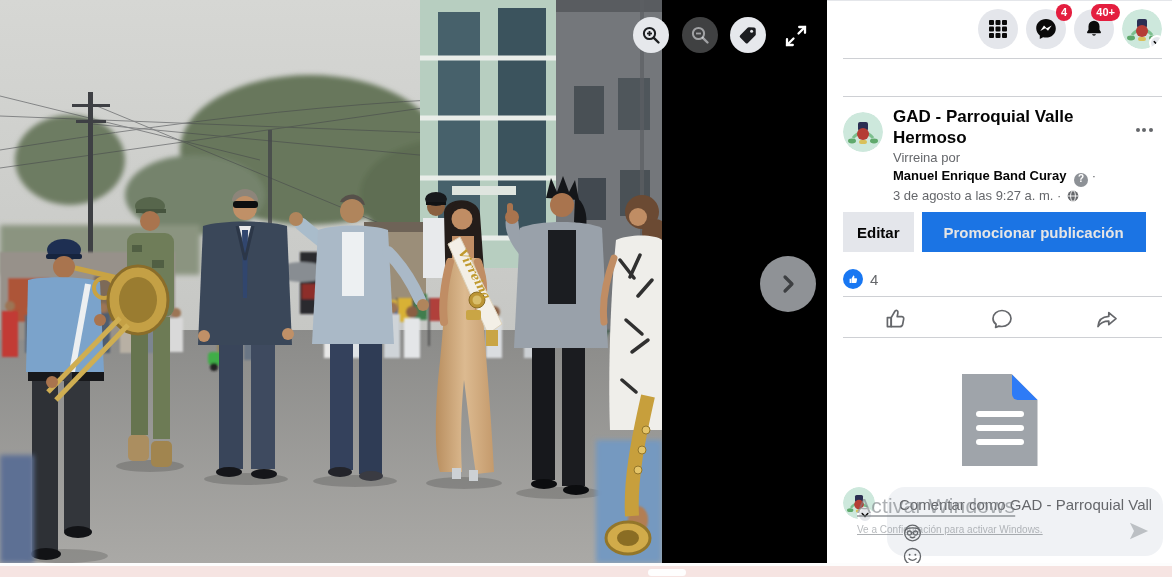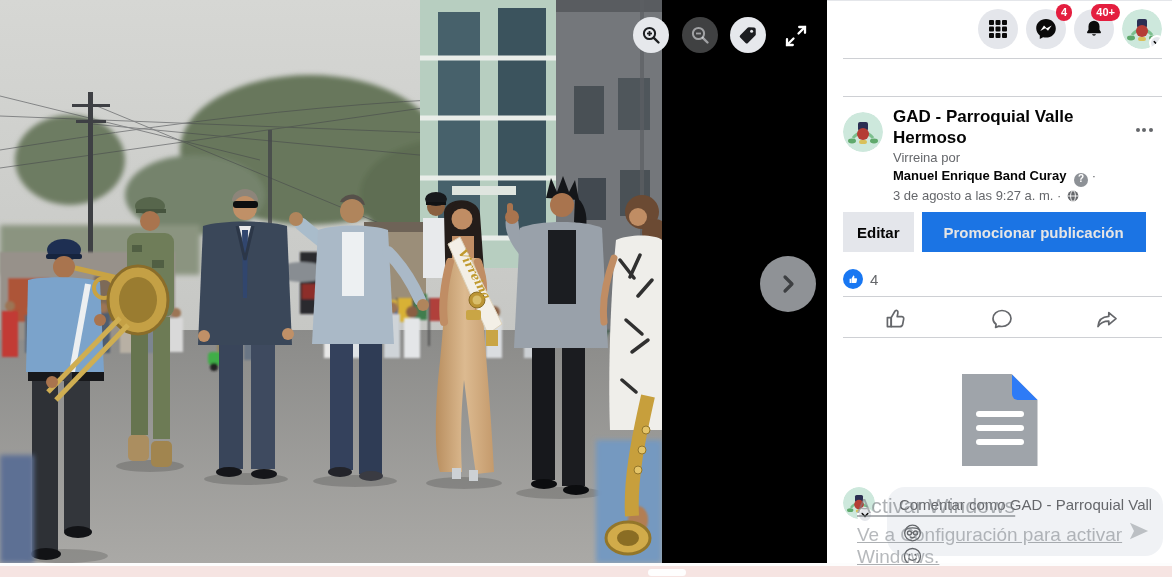--- a/index.html
+++ b/index.html
@@ -87,21 +87,21 @@
   .send-btn { position:absolute; right:13px; bottom:11px; cursor:pointer; }
 
   
   .bottom-strip { position:absolute; left:0; top:563px; width:1172px; height:14px;
     background:#f6e4e2; border-top:3px solid #fdfdfd; }
   .strip-thumb { position:absolute; left:648px; top:3px; width:38px; height:7px; background:#fefefe; border-radius:4px; cursor:pointer; }
 
   
   .watermark { position:absolute; left:857px; top:494px; z-index:100; pointer-events:none; color:rgba(122,127,133,.62);text-decoration:underline; }
   .wm1 { font-size:21px; letter-spacing:.2px; }
-  .wm2 { font-size:19px; margin-top:6px; color:rgba(122,127,133,.55); }
+  .wm2 { font-size:10px; margin-top:6px; color:rgba(122,127,133,.55); }
 </style>
 </head>
 <body>
 
 <div class="app">
 
   <div class="stage">
     <div class="photo" aria-label="Parade walking down a small-town street: a police band trombonist, a soldier in camouflage, men in suits, a beauty queen in a golden gown with a white sash, flags and a crowd, overcast sky with power lines and buildings">
       <svg viewBox="0 0 662 563" preserveAspectRatio="none">
         <defs>

